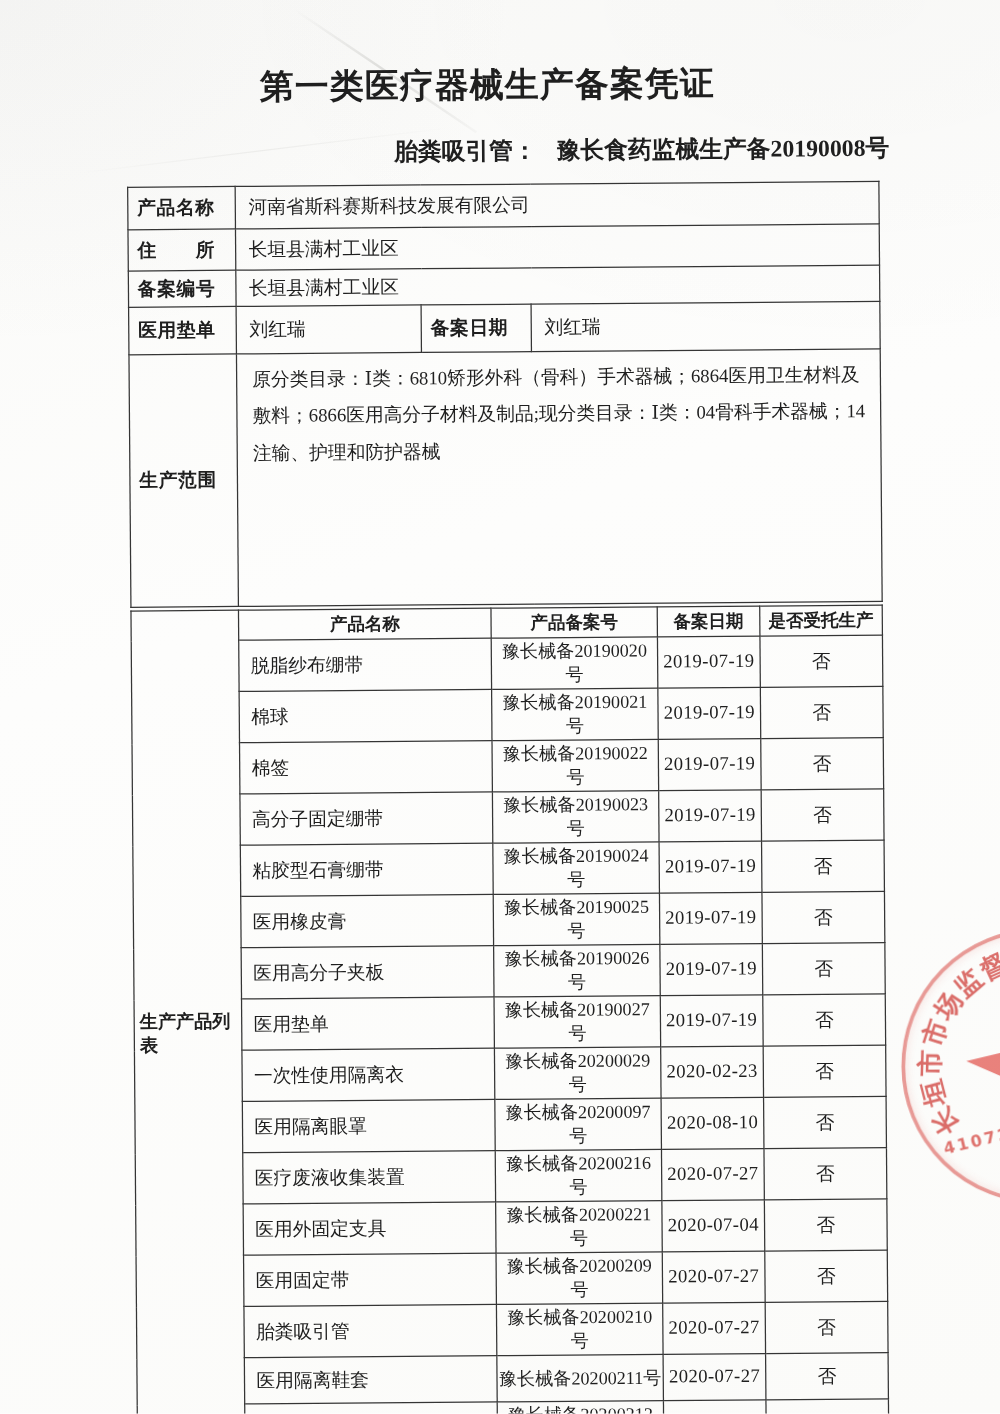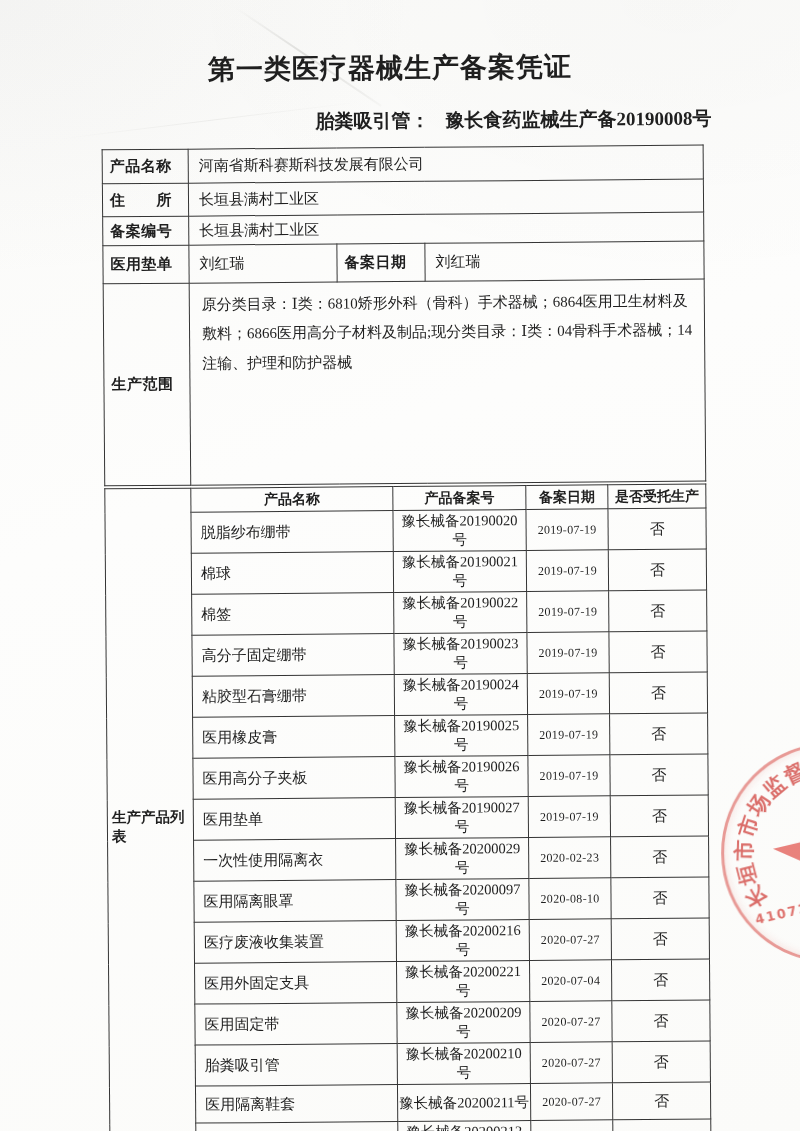--- a/index.html
+++ b/index.html
@@ -36,21 +36,21 @@
     line-height:1.95;font-size:15px;word-break:break-all;}
 
   .product-table{position:absolute;left:104px;top:486px;width:601px;}
   .product-table th{font-family:"Liberation Sans","DejaVu Sans",sans-serif;
     font-weight:700;font-size:14px;text-align:center;padding:0;}
   .product-table td{font-size:15px;vertical-align:middle;}
   .product-table .side-label{font-family:"Liberation Sans","DejaVu Sans",sans-serif;
     font-weight:700;font-size:14.5px;text-align:left;padding:0 0 0 4px;letter-spacing:0;}
   .product-table td.c0{text-align:left;padding-left:9px;}
   .product-table td.c1{text-align:center;font-size:14.5px;}
-  .product-table td.c2{text-align:center;font-size:12px;letter-spacing:0.3px;}
+  .product-table td.c2{text-align:center;font-size:15px;letter-spacing:0.3px;}
   .product-table td.c3{text-align:center;}
 
   
   .seal{position:absolute;left:718px;top:746px;width:220px;height:220px;z-index:6;
     mix-blend-mode:multiply;filter:blur(0.3px);opacity:0.92;}
   .seal-ring{position:absolute;inset:0;border:3.5px solid rgba(216,80,74,0.62);border-radius:50%;
     box-shadow:inset 0 0 8px rgba(216,80,74,0.18);}
   .seal-star{position:absolute;left:52px;top:52px;width:116px;height:116px;
     background:rgba(226,88,82,0.82);transform:rotate(-13deg);
     clip-path:polygon(50% 0%,61.8% 35.2%,98% 35.2%,68.7% 57.2%,79.4% 91.2%,50% 70.4%,20.6% 91.2%,31.3% 57.2%,2% 35.2%,38.2% 35.2%);}

